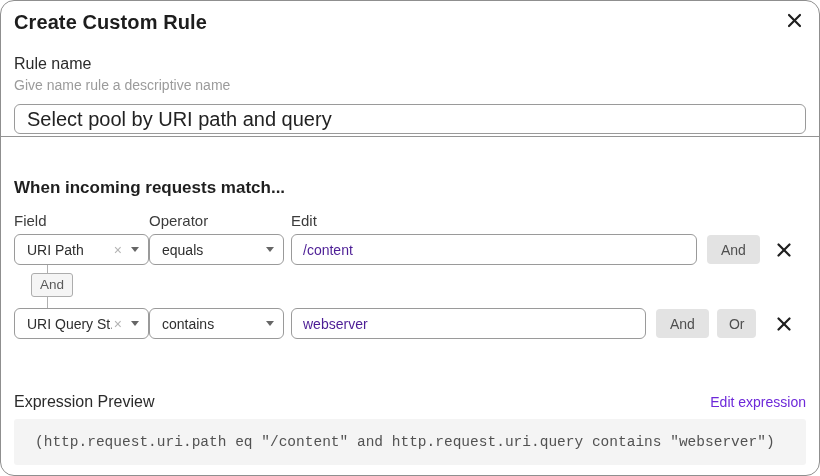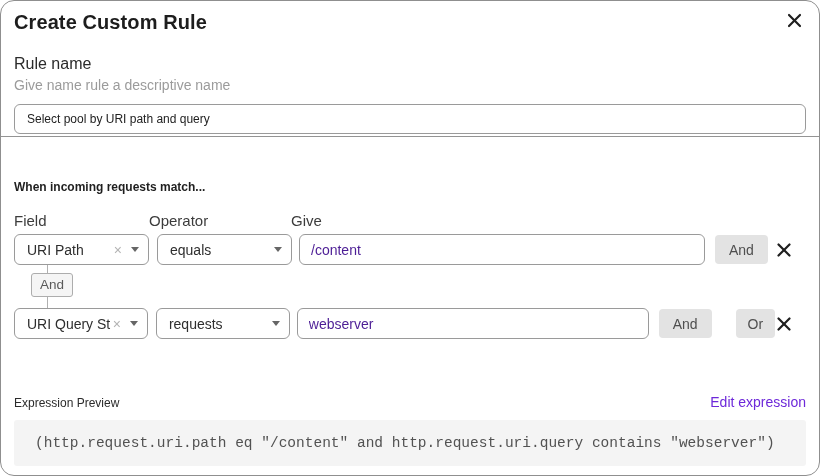--- a/index.html
+++ b/index.html
@@ -40,50 +40,50 @@
   
   .rule-label { margin-top: 21px; font-size: 16px; color: #2b2b2b; line-height: 18px; }
   .rule-hint  { margin-top: 4px;  font-size: 14px; color: #9b9b9b; line-height: 17px; }
   .rule-input {
     margin-top: 10px;
     width: 100%; height: 30px;
     border: 1px solid #9a9a9a;
     border-radius: 6px;
     padding: 0 12px;
     font-family: "Liberation Sans", sans-serif;
-    font-size: 12px; color: #222;
+    font-size: 20px; color: #222;
     outline: none;
   }
   .divider { margin-top: 2px; border-top: 1px solid #949494; width: 100%; }
 
   
   .match-heading {
     margin-top: 41px;
-    font-size: 12px; font-weight: 700;
+    font-size: 17px; font-weight: 700;
     line-height: 19px; color: #1f1f1f;
   }
   .col-labels { display: flex; margin-top: 16px; font-size: 15px; color: #3c3c3c; line-height: 15px; }
   .col-labels .c1 { width: 135px; }
   .col-labels .c2 { width: 135px; margin-left: 0; }
   .col-labels .c3 { margin-left: 7px; }
 
   .cond-row { display: flex; align-items: center; height: 31px; margin-top: 6px; justify-content: flex-end; }
   .cond-row.second { margin-top: 0; }
   .dd {
     width: 135px; height: 31px;
     border: 1px solid #9a9a9a; border-radius: 6px;
     background: #fff;
     display: flex; align-items: center;
     padding: 0 9px 0 12px;
     font-size: 14px; color: #2e2e2e;
     cursor: pointer;
     white-space: nowrap; overflow: hidden;
   }
   .dd .dd-text { overflow: hidden; text-overflow: clip; white-space: nowrap; }
-  .dd.op { margin-left: 8px; }
+  .dd.op { }
   .clear-x { margin-left: auto; color: #b3b3b3; font-size: 14px; line-height: 14px; padding: 0 2px; }
   .caret {
     margin-left: 7px;
     width: 0; height: 0;
     border-left: 4.5px solid transparent;
     border-right: 4.5px solid transparent;
     border-top: 5px solid #666;
     flex: none;
   }
   .dd.op .caret { margin-left: auto; }
@@ -99,21 +99,21 @@
   .value-input.w2 { width: 355px; }
   .conn-btn {
     height: 29px; margin-left: 10px;
     padding: 0 14px;
     background: #e3e3e3;
     border: none; border-radius: 4px;
     font-family: "Liberation Sans", sans-serif;
     font-size: 14px; color: #4f4f4f;
     cursor: pointer;
   }
-  .conn-btn.or { margin-left: 24px; padding: 0 12px; }
+  .conn-btn.or { margin-left: 8px; padding: 0 12px; }
   .remove-btn {
     margin-left: auto; margin-right: 13px;
     background: none; border: none; padding: 0;
     width: 18px; height: 18px;
     display: flex; align-items: center; justify-content: center;
     cursor: pointer;
   }
 
   
   .connector { position: relative; height: 43px; }
@@ -128,21 +128,21 @@
     padding: 3px 8px;
     font-size: 13.5px; color: #5a5a5a;
     line-height: 16px;
   }
 
   
   .expr-head {
     display: flex; align-items: baseline; justify-content: space-between;
     margin-top: 55px;
   }
-  .expr-label { font-size: 12px; color: #2b2b2b; line-height: 16px; }
+  .expr-label { font-size: 16px; color: #2b2b2b; line-height: 16px; }
   .edit-link { font-size: 14px; color: #6d28d9; text-decoration: none; cursor: pointer; }
   .code-box {
     margin-top: 9px;
     width: 100%; height: 46px;
     background: #f4f4f4;
     border-radius: 3px;
     padding: 15px 20px 0 21px;
     font-family: "Liberation Mono", monospace;
     font-size: 14.5px; color: #525252;
     white-space: pre; overflow: hidden;
@@ -172,21 +172,21 @@
   </div>
 
   <div class="divider"></div>
 
   <div class="section">
     <div class="match-heading">When incoming requests match...</div>
 
     <div class="col-labels">
       <span class="c1">Field</span>
       <span class="c2">Operator</span>
-      <span class="c3">Give</span>
+      <span class="c3">Edit</span>
     </div>
 
     <div class="cond-row">
       <div class="dd">
         <span class="dd-text">URI Path</span>
         <span class="clear-x">×</span>
         <span class="caret"></span>
       </div>
       <div class="dd op">
         <span class="dd-text">equals</span>
@@ -208,21 +208,21 @@
       <div class="vline b"></div>
     </div>
 
     <div class="cond-row second">
       <div class="dd">
         <span class="dd-text">URI Query St...</span>
         <span class="clear-x">×</span>
         <span class="caret"></span>
       </div>
       <div class="dd op">
-        <span class="dd-text">requests</span>
+        <span class="dd-text">contains</span>
         <span class="caret"></span>
       </div>
       <input class="value-input w2" type="text" value="webserver" style="">
       <button class="conn-btn">And</button>
       <button class="conn-btn or">Or</button>
       <button class="remove-btn">
         <svg class="xicon" width="14" height="14" viewBox="0 0 14 14">
           <line x1="1.5" y1="1.5" x2="12.5" y2="12.5" stroke="#1f1f1f" stroke-width="2.2" stroke-linecap="round"></line>
           <line x1="12.5" y1="1.5" x2="1.5" y2="12.5" stroke="#1f1f1f" stroke-width="2.2" stroke-linecap="round"></line>
         </svg>

